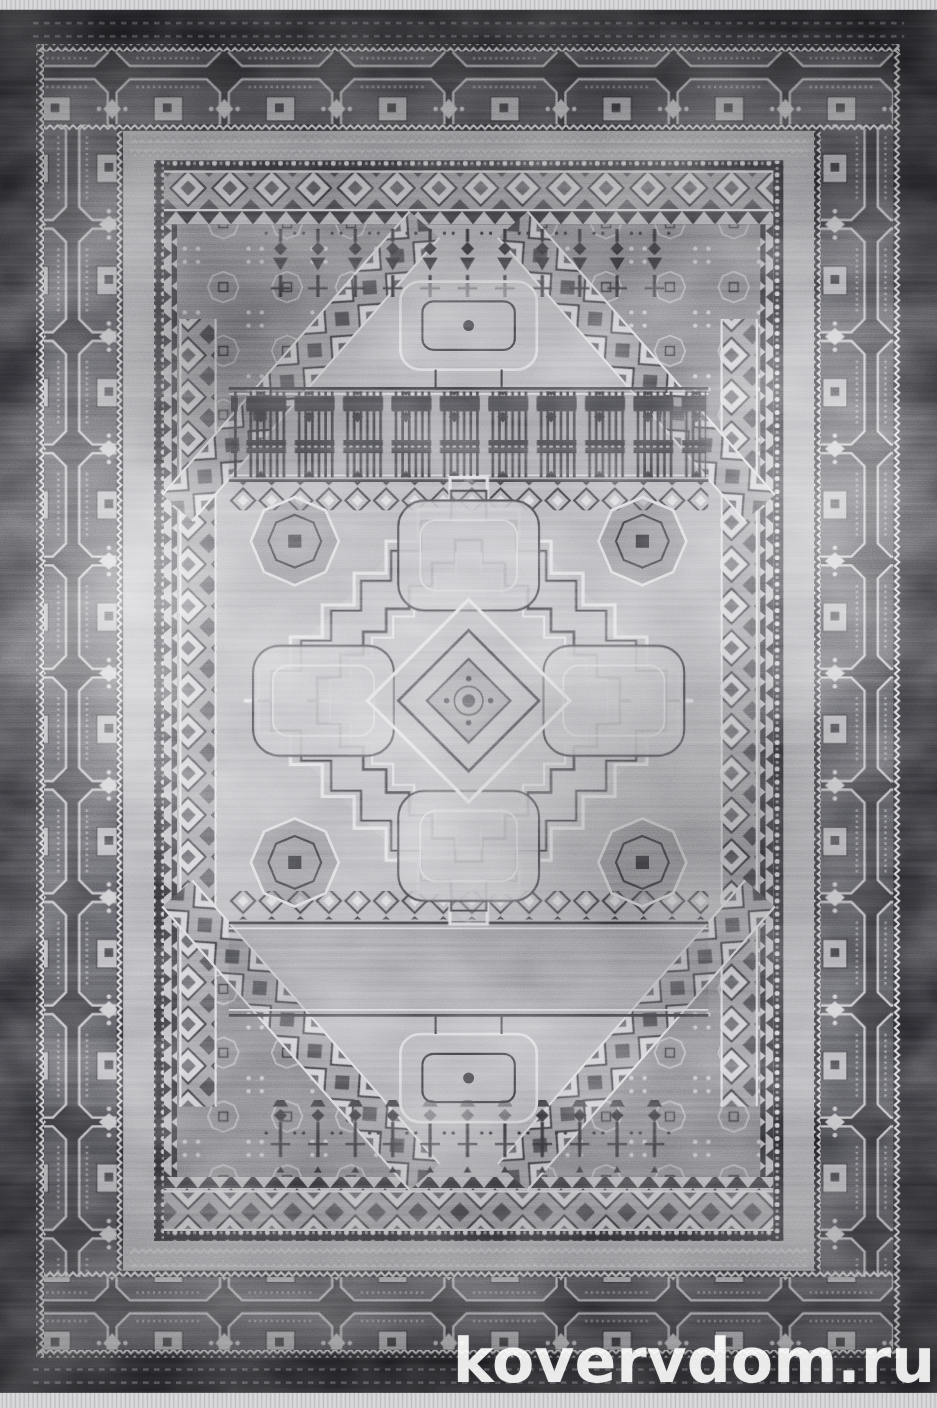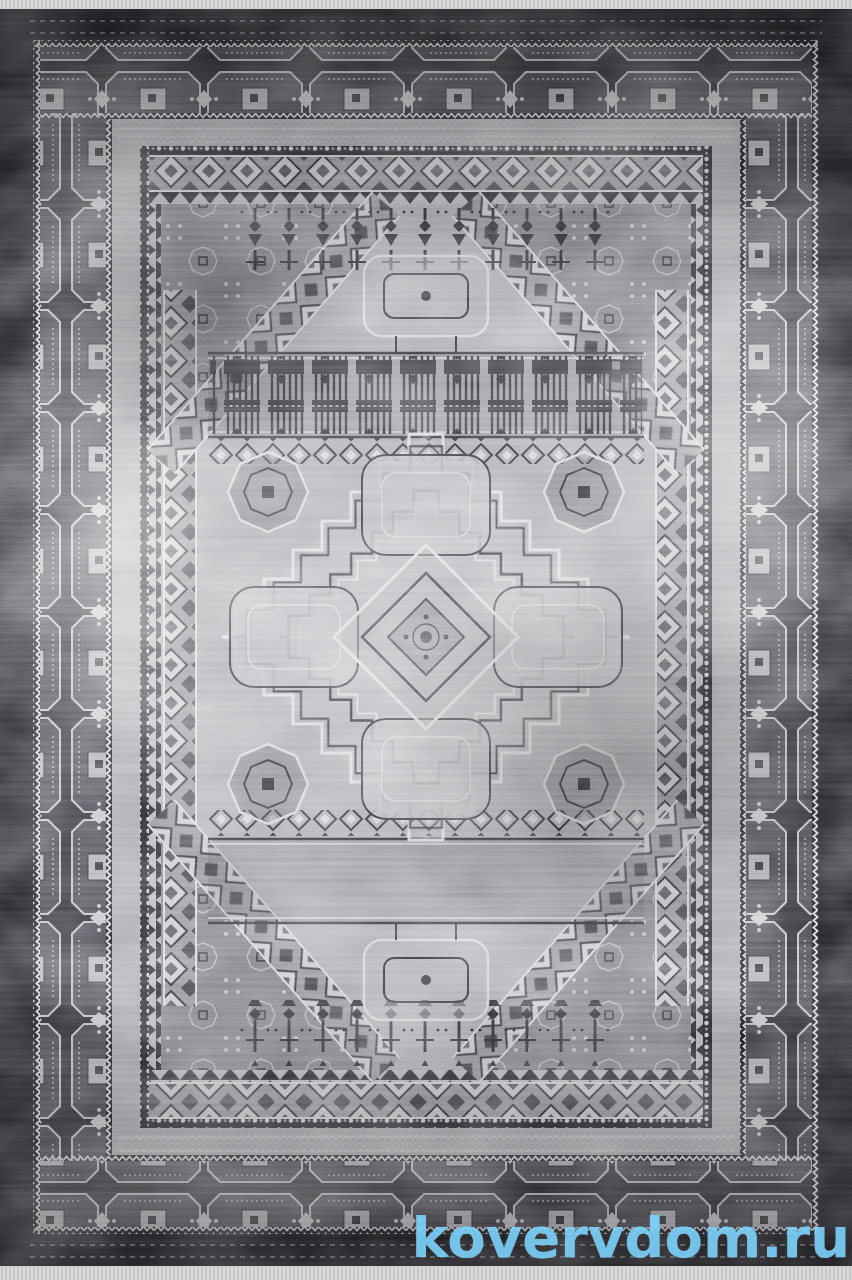--- a/index.html
+++ b/index.html
@@ -1,21 +1,21 @@
 <!DOCTYPE html>
 <html><head>
 <meta charset="utf-8">
 <style>
   html,body{margin:0;padding:0;background:#0c0c0e;}
   .stage{position:relative;width:852px;height:1280px;overflow:hidden;
          font-family:"DejaVu Sans",sans-serif;}
   .stage svg{display:block}
   .watermark{position:absolute;top:1210px;right:2px;
              font:bold 56px/1 "DejaVu Sans",sans-serif;
-             color:#7dd3fc;opacity:.9;letter-spacing:0;
+             color:#ffffff;opacity:.9;letter-spacing:0;
              text-shadow:0 0 2px rgba(120,120,124,.5);
              pointer-events:none;white-space:nowrap;}
   .striations{position:absolute;left:0;top:9px;width:852px;height:1257px;
               background:repeating-linear-gradient(180deg,
                 rgba(255,255,255,.05) 0 1px,rgba(0,0,0,0) 1px 3px,
                 rgba(0,0,0,.05) 3px 4px,rgba(0,0,0,0) 4px 7px);
               mix-blend-mode:overlay;pointer-events:none;}
 </style>
 </head>
 <body>

